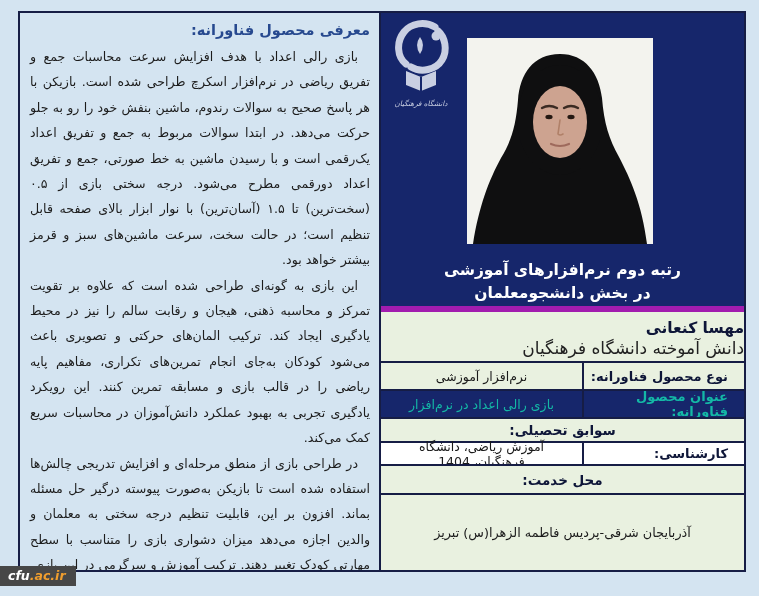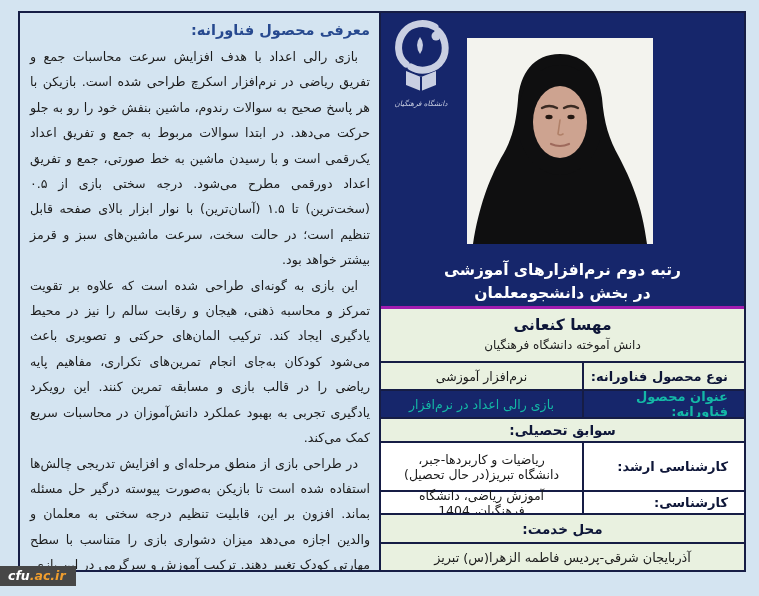--- a/index.html
+++ b/index.html
@@ -50,25 +50,25 @@
   }
   .photo {
     position:absolute; top:25px; right:91px; width:186px; height:206px;
     background:#f3f3ee; overflow:hidden;
   }
   .banner {
     position:absolute; top:246px; left:0; right:0; text-align:center;
     color:#ffffff; font-weight:bold; font-size:15.5px; line-height:23px;
   }
   .name-band {
-    flex:none; height:55px; background:#e9f1e0; border-top:3px solid #a21caf;
-    text-align:center; padding-top:6px;
+    flex:none; height:55px; background:#e9f1e0; border-top:6px solid #a21caf;
+    text-align:right; padding-top:6px;
   }
   .person-name { color:#0e1638; font-weight:bold; font-size:15.5px; line-height:21px; }
-  .person-subtitle { color:#222; font-size:12px; line-height:18px; }
+  .person-subtitle { color:#222; font-size:17px; line-height:18px; }
 
   .trow {
     flex:none; display:flex; direction:ltr; border-top:2px solid #161d45;
     align-items:stretch;
   }
   .trow .value {
     flex:1; direction:rtl; display:flex; align-items:center; justify-content:center;
     font-size:12.5px; color:#1a1a1a; text-align:center; padding:1px 20px;
   }
   .trow .label {
@@ -161,24 +161,20 @@
         <div class="label">نوع محصول فناورانه:</div>
       </div>
 
       <div class="trow row-title">
         <div class="value">بازی رالی اعداد در نرم‌افزار</div>
         <div class="label">عنوان محصول فناورانه:</div>
       </div>
 
       <div class="row-full row-edu">سوابق تحصیلی:</div>
 
-      <div class="trow row-ma">
-        <div class="value">ریاضیات و کاربردها-جبر، دانشگاه تبریز(در حال تحصیل)</div>
-        <div class="label">کارشناسی ارشد:</div>
-      </div>
 
       <div class="trow row-ba">
         <div class="value">آموزش ریاضی، دانشگاه فرهنگیان، 1404</div>
         <div class="label">کارشناسی:</div>
       </div>
 
       <div class="row-full row-place">محل خدمت:</div>
 
       <div class="row-full row-place-value">آذربایجان شرقی-پردیس فاطمه الزهرا(س) تبریز</div>
 

